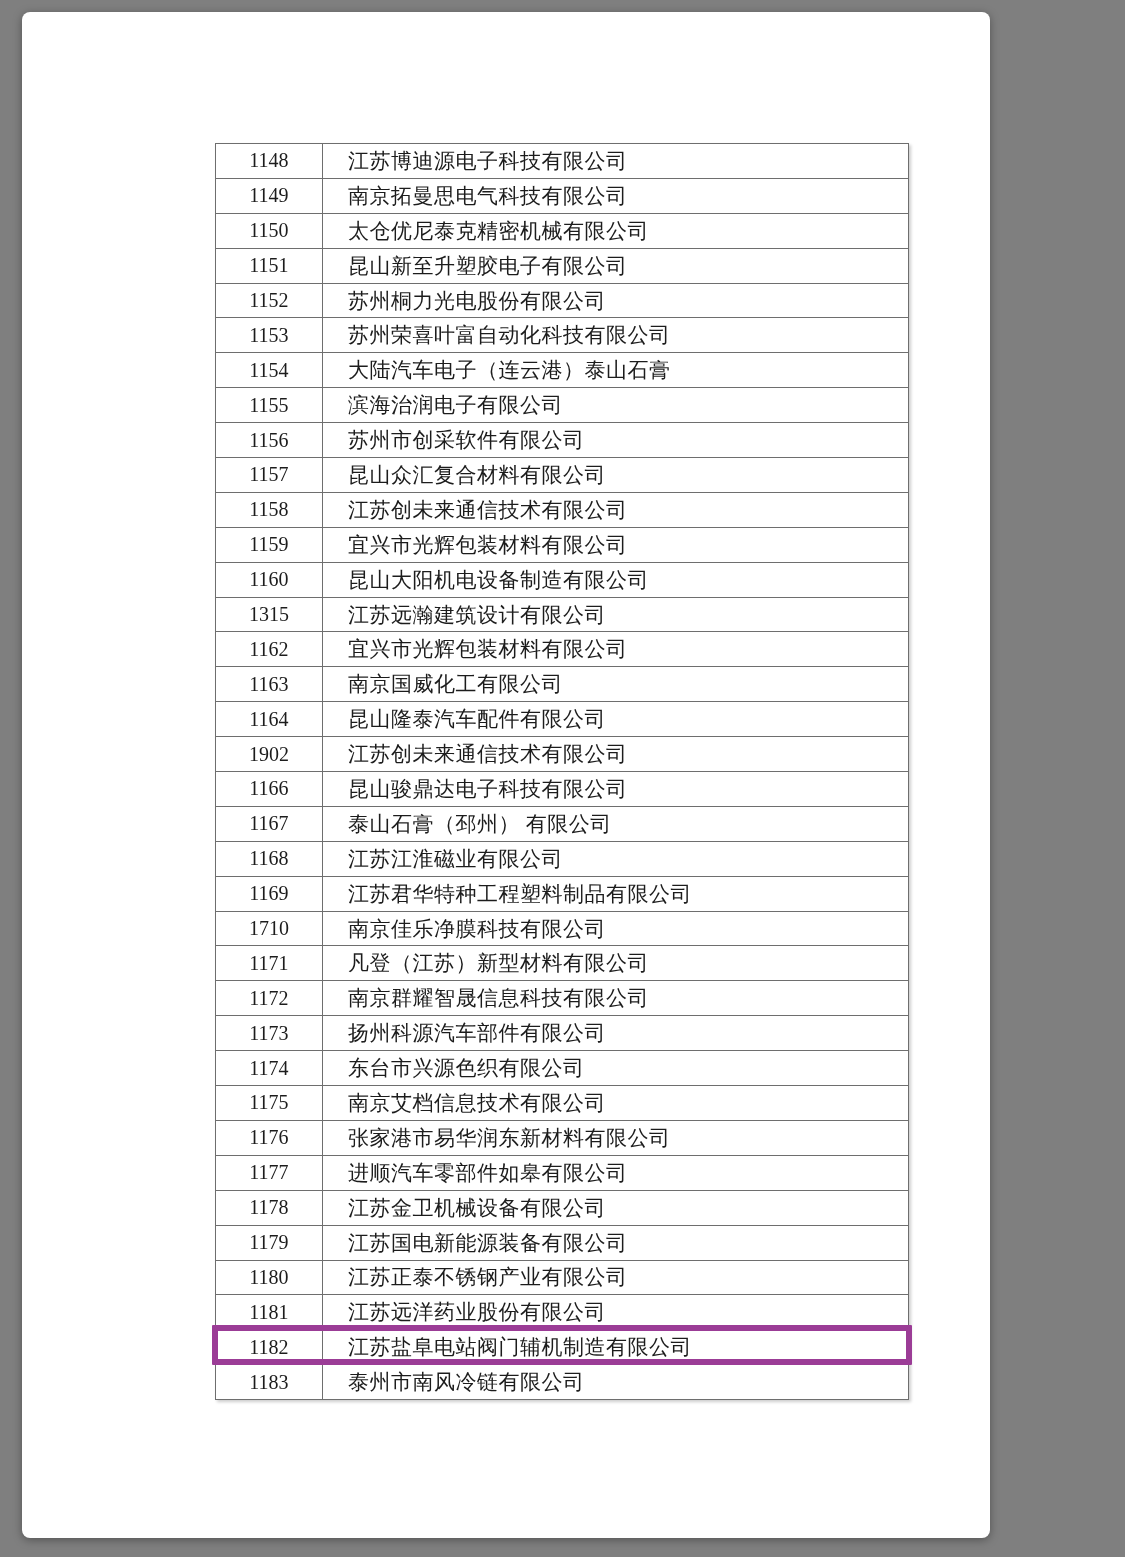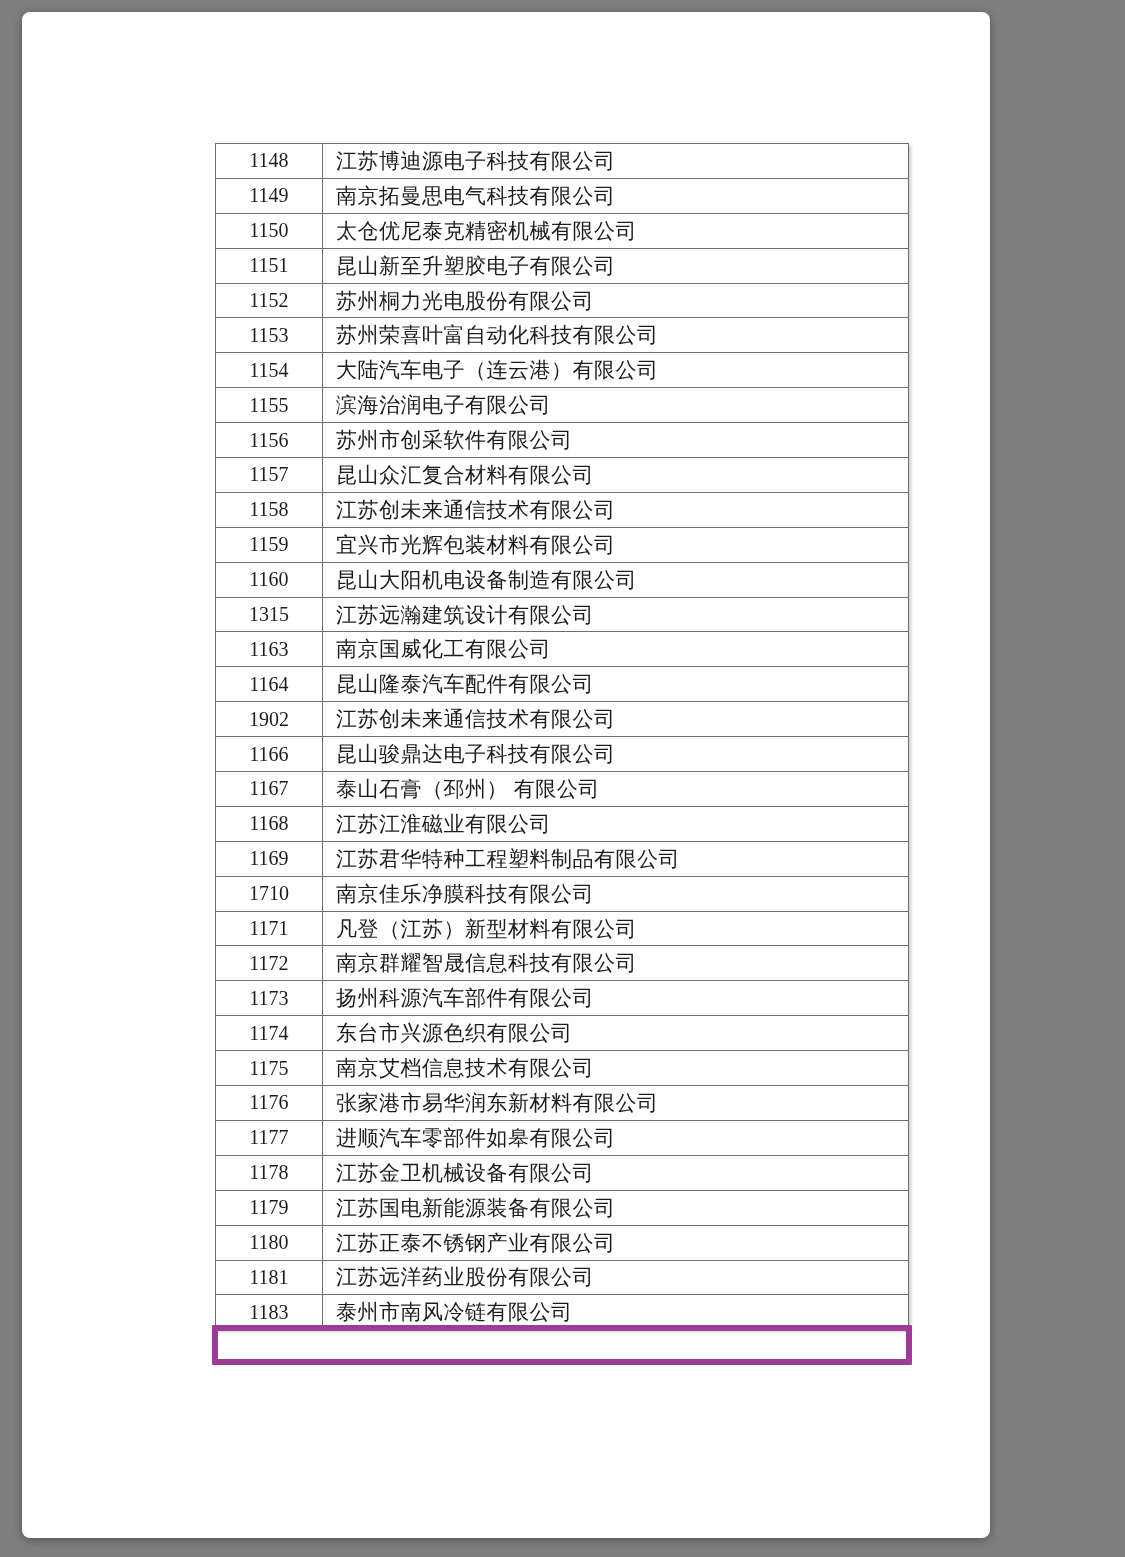--- a/index.html
+++ b/index.html
@@ -46,21 +46,21 @@
     color: #1c1c1c;
     overflow: hidden;
     white-space: nowrap;
   }
   td.num {
     text-align: center;
     font-size: 20px;
   }
   td.name {
     font-size: 21px;
-    padding-left: 13px;
+    padding-left: 25px;
     letter-spacing: 0.5px;
   }
   .hl-box {
     position: absolute;
     box-sizing: border-box;
     border: 6px solid #9b3c96;
     border-radius: 1px;
     pointer-events: none;
     z-index: 5;
   }
@@ -94,21 +94,21 @@
         <tr>
     <td class="num">1152</td>
     <td class="name">苏州桐力光电股份有限公司</td>
   </tr>
         <tr>
     <td class="num">1153</td>
     <td class="name">苏州荣喜叶富自动化科技有限公司</td>
   </tr>
         <tr>
     <td class="num">1154</td>
-    <td class="name">大陆汽车电子（连云港）有限公司</td>
+    <td class="name">大陆汽车电子（连云港）泰山石膏</td>
   </tr>
         <tr>
     <td class="num">1155</td>
     <td class="name">滨海治润电子有限公司</td>
   </tr>
         <tr>
     <td class="num">1156</td>
     <td class="name">苏州市创采软件有限公司</td>
   </tr>
         <tr>
@@ -125,20 +125,24 @@
   </tr>
         <tr>
     <td class="num">1160</td>
     <td class="name">昆山大阳机电设备制造有限公司</td>
   </tr>
         <tr>
     <td class="num">1315</td>
     <td class="name">江苏远瀚建筑设计有限公司</td>
   </tr>
         <tr>
+    <td class="num">1162</td>
+    <td class="name">宜兴市光辉包装材料有限公司</td>
+  </tr>
+        <tr>
     <td class="num">1163</td>
     <td class="name">南京国威化工有限公司</td>
   </tr>
         <tr>
     <td class="num">1164</td>
     <td class="name">昆山隆泰汽车配件有限公司</td>
   </tr>
         <tr>
     <td class="num">1902</td>
     <td class="name">江苏创未来通信技术有限公司</td>
@@ -199,20 +203,24 @@
     <td class="num">1179</td>
     <td class="name">江苏国电新能源装备有限公司</td>
   </tr>
         <tr>
     <td class="num">1180</td>
     <td class="name">江苏正泰不锈钢产业有限公司</td>
   </tr>
         <tr>
     <td class="num">1181</td>
     <td class="name">江苏远洋药业股份有限公司</td>
+  </tr>
+        <tr class="hl">
+    <td class="num">1182</td>
+    <td class="name">江苏盐阜电站阀门辅机制造有限公司</td>
   </tr>
         <tr>
     <td class="num">1183</td>
     <td class="name">泰州市南风冷链有限公司</td>
   </tr>
       </tbody>
   </table>
   <div class="hl-box" style="top: 1313.28px; left: 190px; width: 700px; height: 39.8906px; border-color: rgb(155, 60, 150);"></div>
 </div>
 

